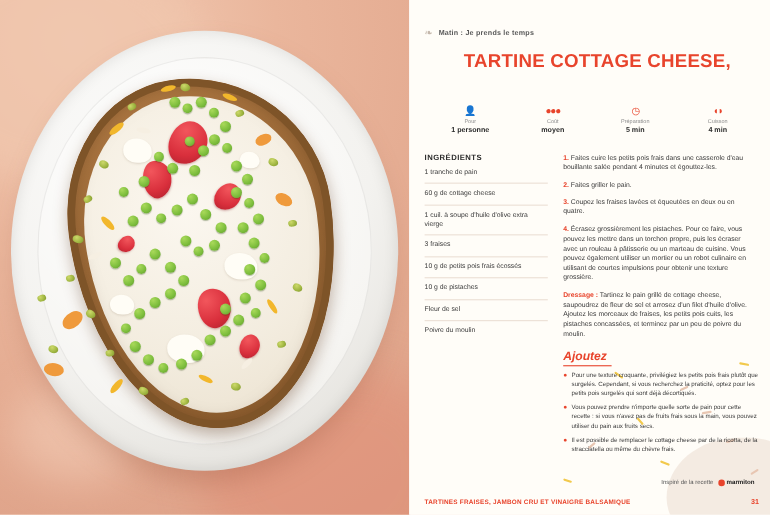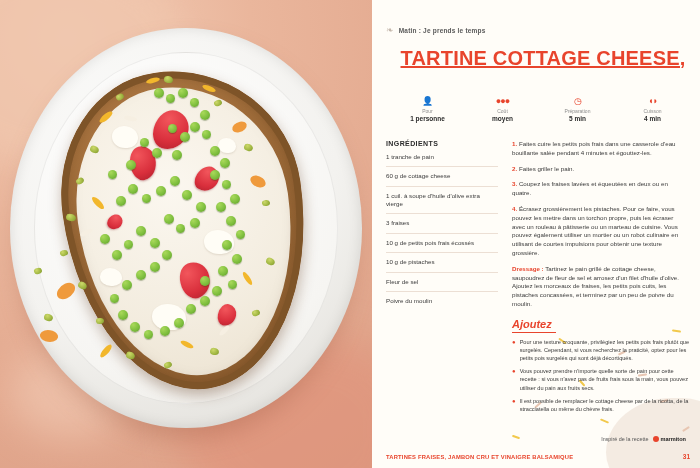--- a/index.html
+++ b/index.html
@@ -165,26 +165,25 @@
     font-size: 6.5px; color: #6b6b6b; letter-spacing: .2px;
   }
   .crumb-icon { color: #c4b7ab; font-size: 9px; line-height: 1; }
   .crumb-text { font-weight: 700; color: #5a5a5a; }
 
   .title {
     position: absolute;
     left: 26px; top: 46px;
     width: 290px;
     color: #e8442c;
-    font-size: 20px;
+    font-size: 17px;
     font-weight: 700;
     line-height: 1.22;
     text-align: center;
     letter-spacing: .2px;
-    text-decoration: underline;
   }
 
   .meta-row {
     position: absolute;
     left: 18px; top: 96px;
     width: 300px;
     display: flex;
     justify-content: space-around;
     align-items: flex-start;
   }

